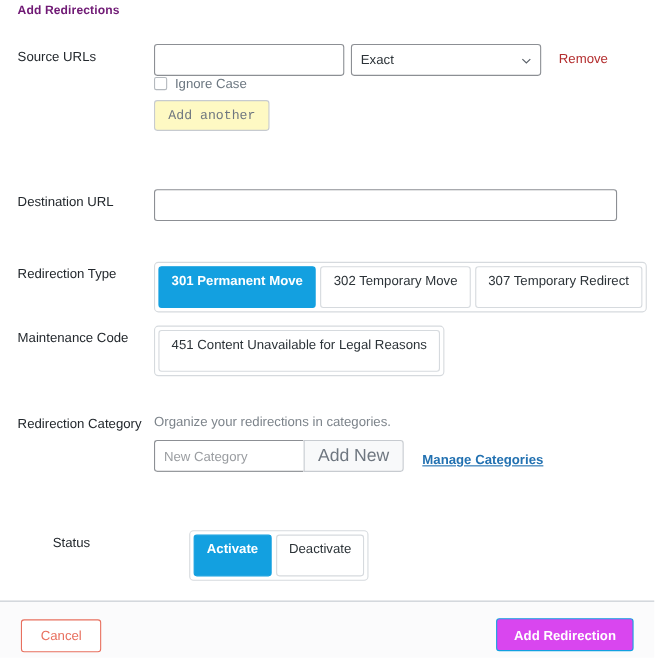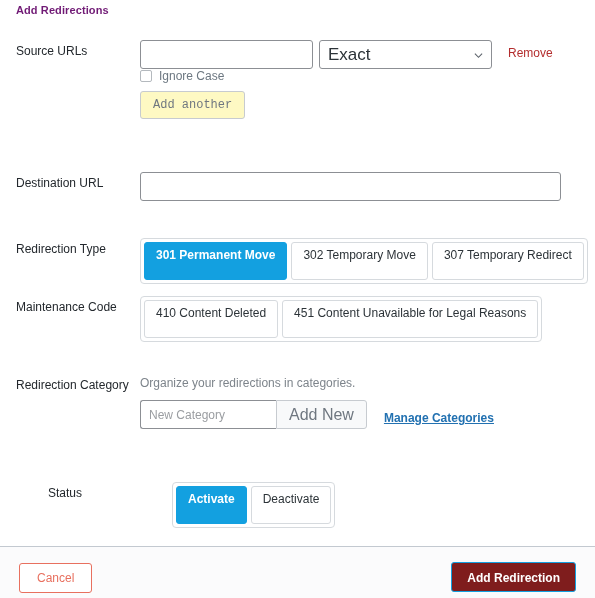--- a/index.html
+++ b/index.html
@@ -99,21 +99,21 @@
     vertical-align: top;
     margin-left: 6px;
   }
   .select-box {
     box-sizing: border-box;
     width: 173px;
     height: 29px;
     border: 1px solid #8c8f94;
     border-radius: 3px;
     background: #ffffff;
-    font-size: 17px;
+    font-size: 12px;
     color: #2c3338;
     line-height: 27px;
     padding: 0 26px 0 8px;
     white-space: nowrap;
     overflow: hidden;
   }
   .select-caret {
     position: absolute;
     right: 9px;
     top: 11px;
@@ -270,21 +270,21 @@
   .btn-primary {
     position: absolute;
     right: 19px;
     top: 15px;
     box-sizing: border-box;
     height: 30px;
     line-height: 30px;
     padding: 0 15px;
     border: 1px solid #13a0e0;
     border-radius: 3px;
-    background: #7f1d1d;
+    background: #d946ef;
     font-family: "Liberation Sans", sans-serif;
     font-size: 12px;
     font-weight: bold;
     color: #ffffff;
     cursor: pointer;
   }
 </style>
 </head>
 <body>
 
@@ -339,21 +339,20 @@
           <span class="group-btn">302 Temporary Move</span>
           <span class="group-btn">307 Temporary Redirect</span>
         </div>
       </div>
     </div>
 
     <div class="row row-maintenance">
       <div class="row-label">Maintenance Code</div>
       <div class="row-field">
         <div class="btn-group">
-          <span class="group-btn">410 Content Deleted</span>
           <span class="group-btn">451 Content Unavailable for Legal Reasons</span>
         </div>
       </div>
     </div>
 
     <div class="row row-category">
       <div class="row-label">Redirection Category</div>
       <div class="row-field">
         <div class="cat-hint">Organize your redirections in categories.</div>
         <div class="cat-line">

